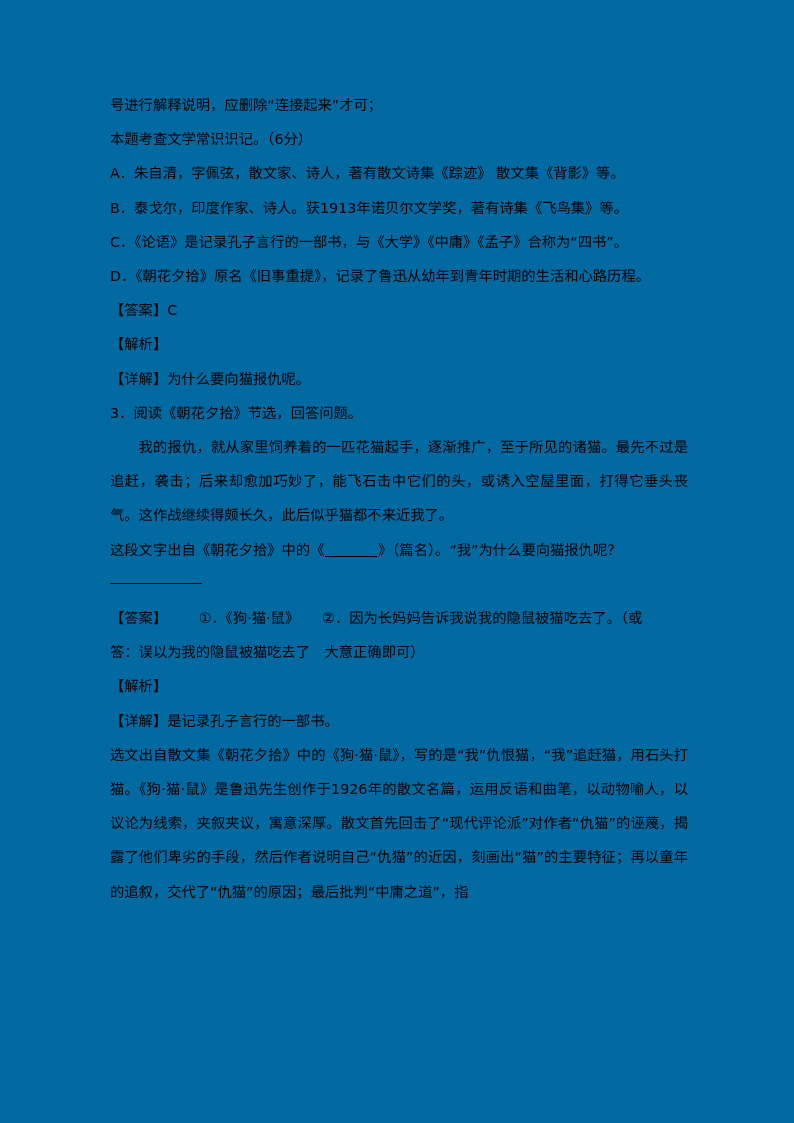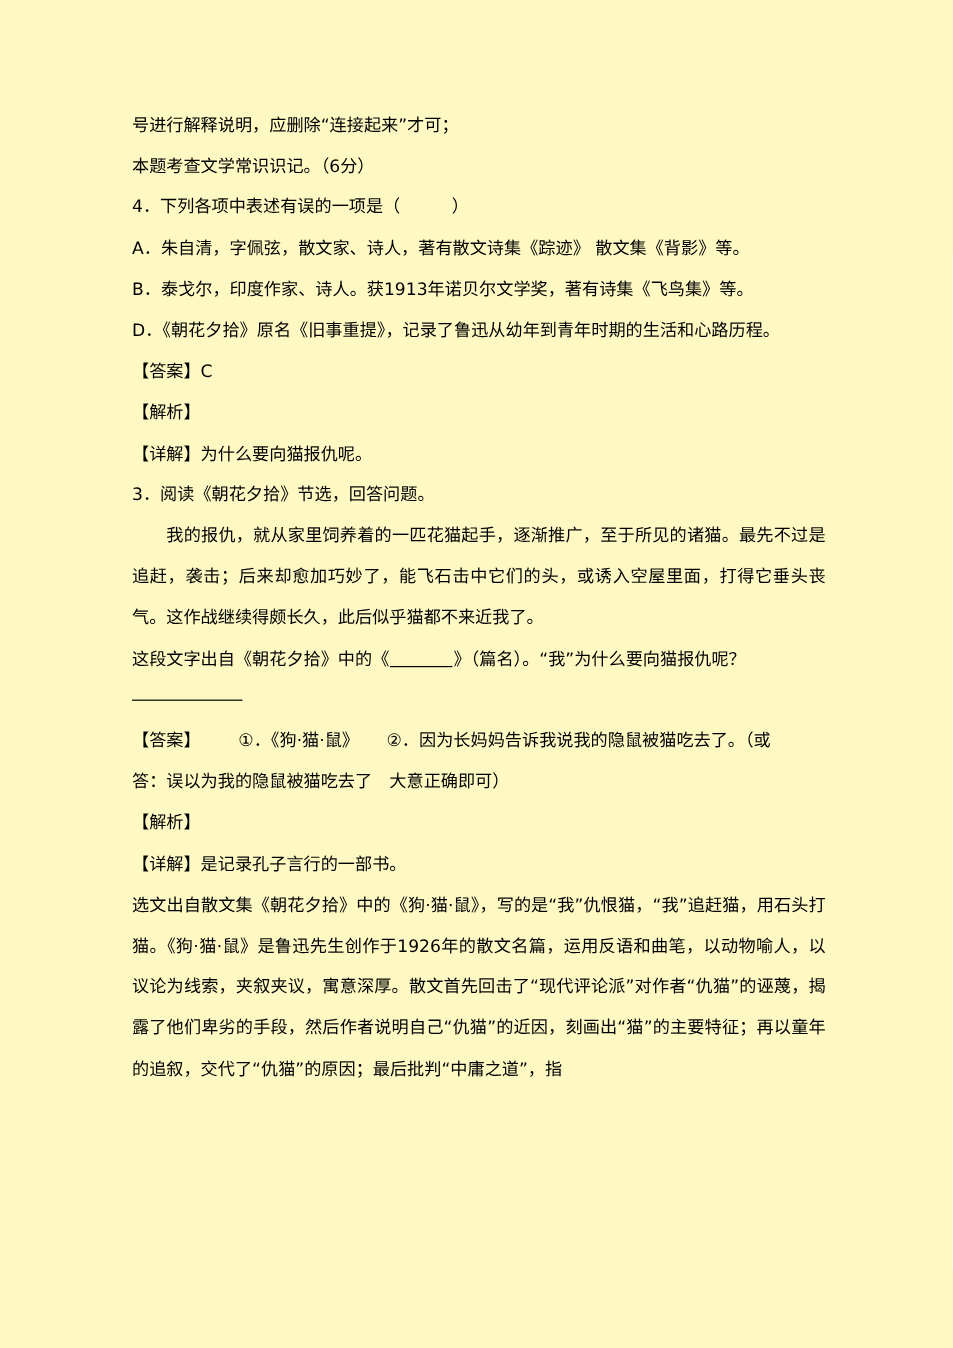--- a/index.html
+++ b/index.html
@@ -15,21 +15,21 @@
     font-family: "DejaVu Sans", "Liberation Sans", sans-serif;
     color: #000000;
     -webkit-font-smoothing: none;
   }
   .page {
     position: absolute;
     left: 0;
     top: 0;
     width: 794px;
     height: 1123px;
-    background: #fef9c3;
+    background: #0369a1;
     overflow: hidden;
   }
   .content {
     position: absolute;
     left: 110px;
     top: 88px;
     width: 578px;
   }
   .line {
     font-size: 14.3px;
@@ -74,23 +74,23 @@
   }
 </style>
 </head>
 <body>
 
 <div class="page">
   <div class="content">
 
     <p class="line">号进行解释说明，应删除“连接起来”才可；</p>
     <p class="line">本题考查文学常识识记。（6分）</p>
-    <p class="line">4．下列各项中表述有误的一项是（　　　）</p>
     <p class="line">A．朱自清，字佩弦，散文家、诗人，著有散文诗集《踪迹》 散文集《背影》等。</p>
     <p class="line">B．泰戈尔，印度作家、诗人。获1913年诺贝尔文学奖，著有诗集《飞鸟集》等。</p>
+    <p class="line">C．《论语》是记录孔子言行的一部书，与《大学》《中庸》《孟子》合称为“四书”。</p>
     <p class="line">D．《朝花夕拾》原名《旧事重提》，记录了鲁迅从幼年到青年时期的生活和心路历程。</p>
     <p class="line">【答案】C</p>
     <p class="line">【解析】</p>
     <p class="line">【详解】为什么要向猫报仇呢。</p>
     <p class="line">3．阅读《朝花夕拾》节选，回答问题。</p>
     <p class="line indent2">我的报仇，就从家里饲养着的一匹花猫起手，逐渐推广，至于所见的诸猫。最先不过是追赶，袭击；后来却愈加巧妙了，能飞石击中它们的头，或诱入空屋里面，打得它垂头丧气。这作战继续得颇长久，此后似乎猫都不来近我了。</p>
 
     <p class="line"><span>这段文字出自《朝花夕拾》中的《</span><span class="blank-underline"></span><span>》（篇名）。“我”为什么要向猫报仇呢？</span></p>
 
     <div class="hr-row">

